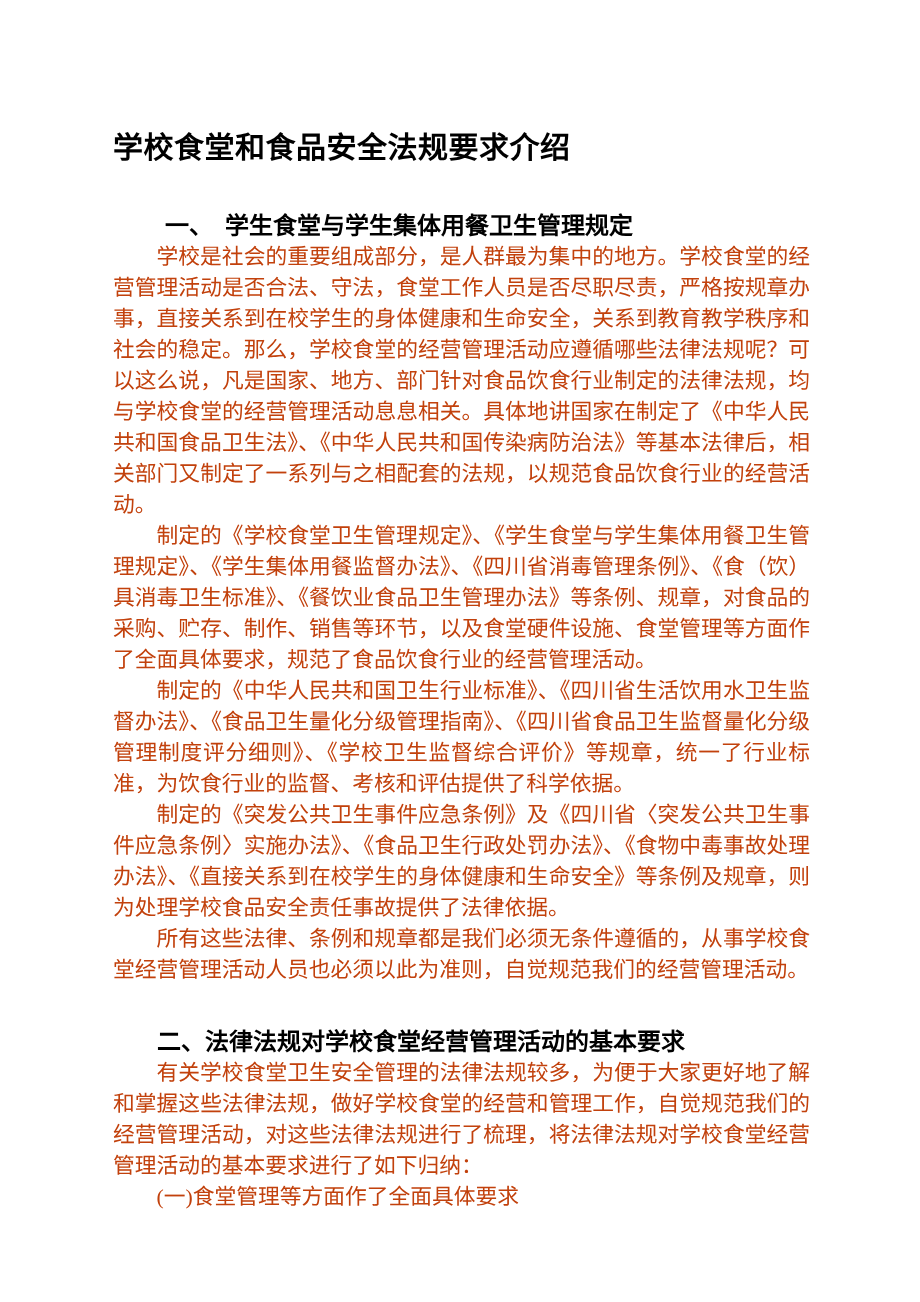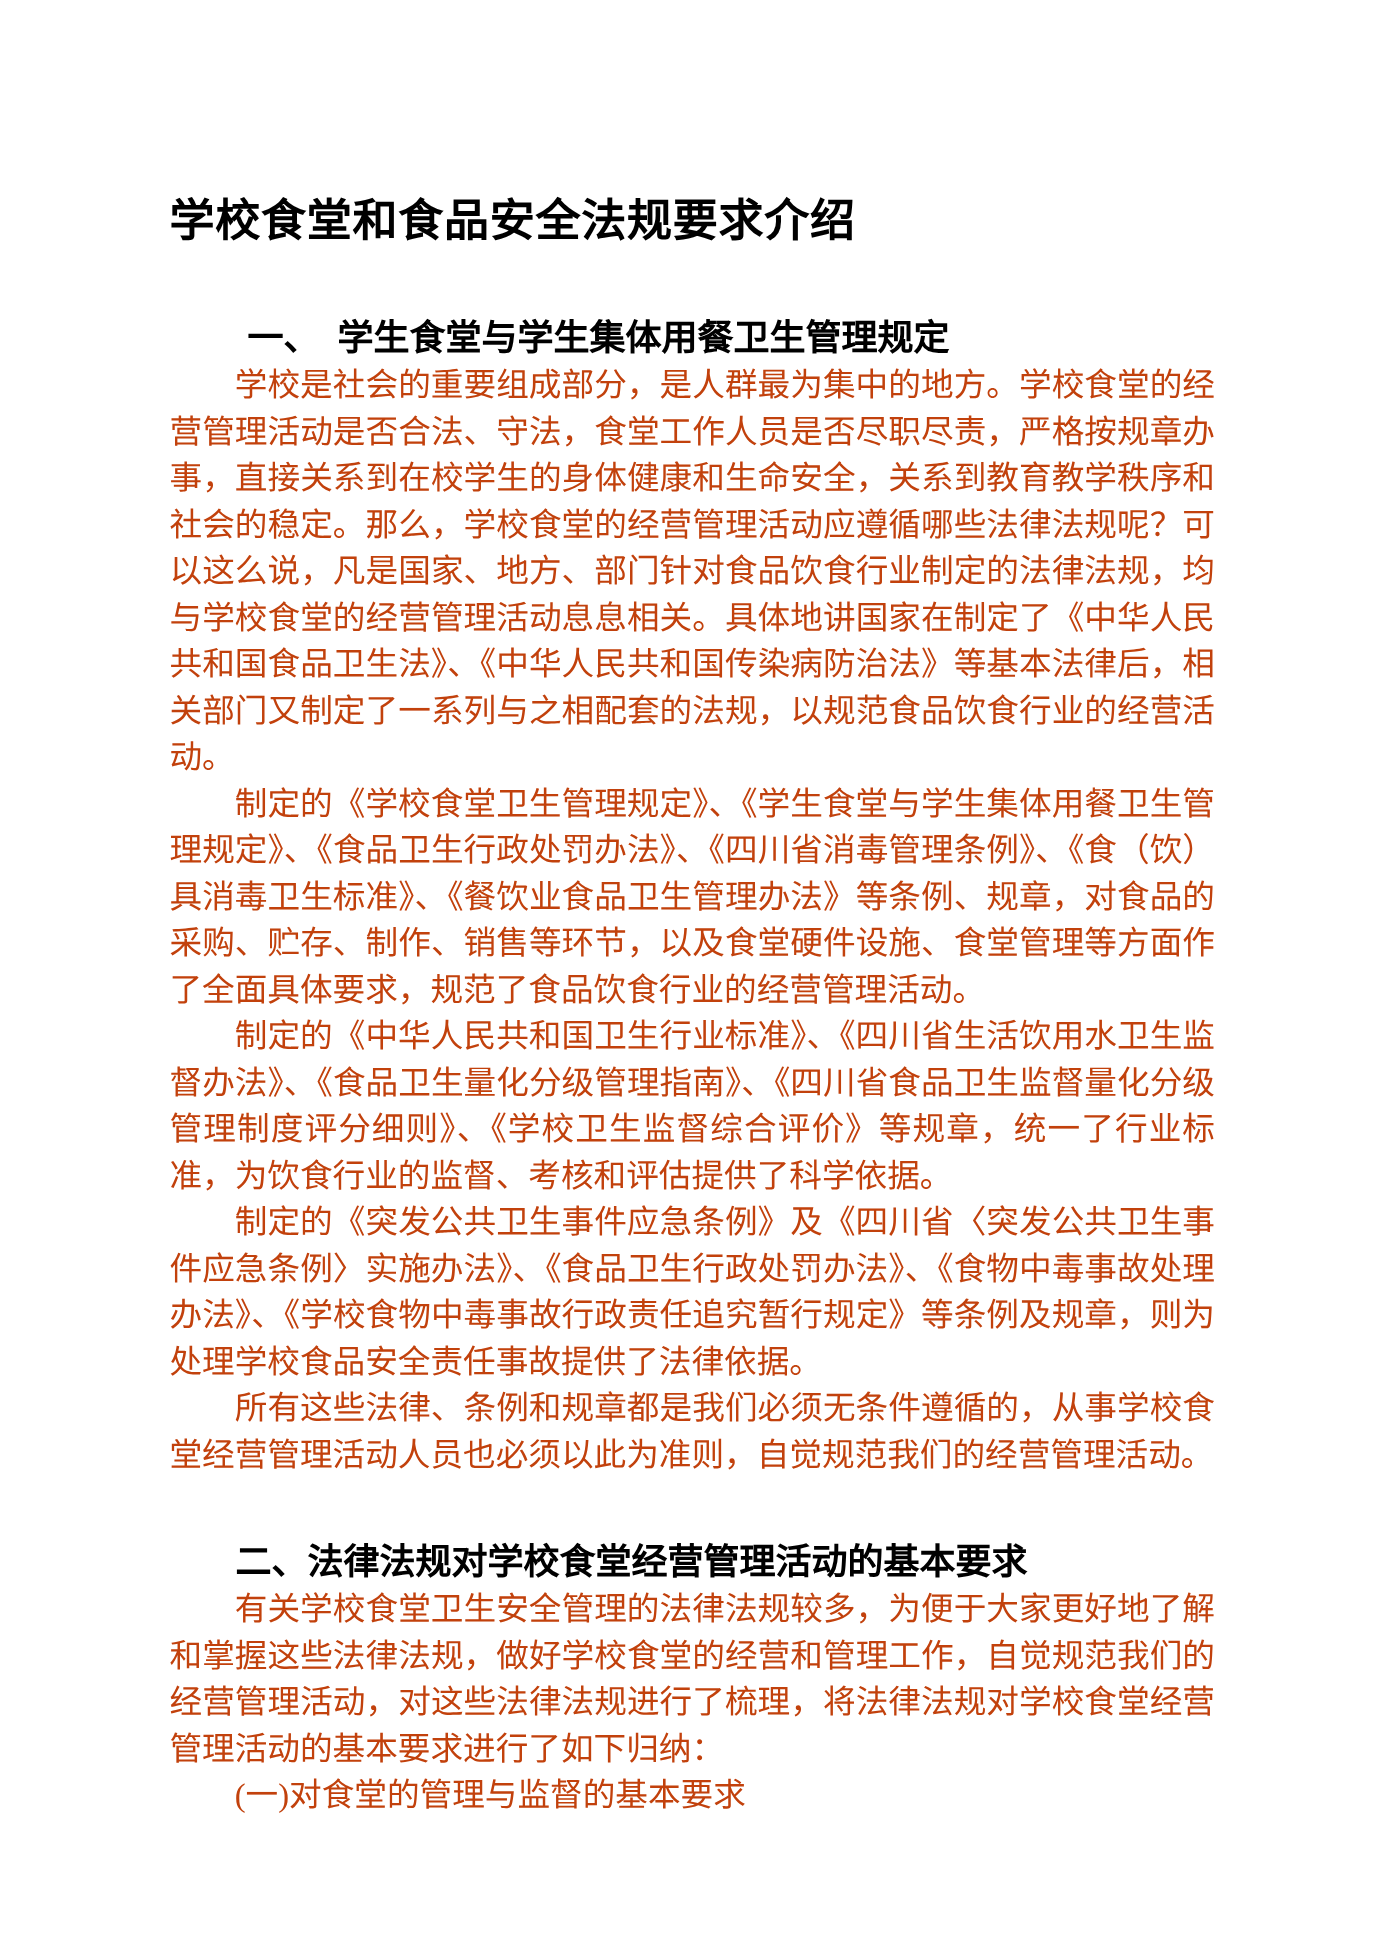--- a/index.html
+++ b/index.html
@@ -66,26 +66,26 @@
 <body>
 
 <div class="page">
 
   <h1 class="doc-title">学校食堂和食品安全法规要求介绍</h1>
 
   <h2 class="sec-heading heading-1">一、　学生食堂与学生集体用餐卫生管理规定</h2>
 
   <div class="body-text">
     <p>学校是社会的重要组成部分，是人群最为集中的地方。学校食堂的经营管理活动是否合法、守法，食堂工作人员是否尽职尽责，严格按规章办事，直接关系到在校学生的身体健康和生命安全，关系到教育教学秩序和社会的稳定。那么，学校食堂的经营管理活动应遵循哪些法律法规呢？可以这么说，凡是国家、地方、部门针对食品饮食行业制定的法律法规，均与学校食堂的经营管理活动息息相关。具体地讲国家在制定了《中华人民共和国食品卫生法》、《中华人民共和国传染病防治法》等基本法律后，相关部门又制定了一系列与之相配套的法规，以规范食品饮食行业的经营活动。</p>
-    <p>制定的《学校食堂卫生管理规定》、《学生食堂与学生集体用餐卫生管理规定》、《食品卫生行政处罚办法》、《四川省消毒管理条例》、《食（饮）具消毒卫生标准》、《餐饮业食品卫生管理办法》等条例、规章，对食品的采购、贮存、制作、销售等环节，以及食堂硬件设施、食堂管理等方面作了全面具体要求，规范了食品饮食行业的经营管理活动。</p>
+    <p>制定的《学校食堂卫生管理规定》、《学生食堂与学生集体用餐卫生管理规定》、《学生集体用餐监督办法》、《四川省消毒管理条例》、《食（饮）具消毒卫生标准》、《餐饮业食品卫生管理办法》等条例、规章，对食品的采购、贮存、制作、销售等环节，以及食堂硬件设施、食堂管理等方面作了全面具体要求，规范了食品饮食行业的经营管理活动。</p>
     <p>制定的《中华人民共和国卫生行业标准》、《四川省生活饮用水卫生监督办法》、《食品卫生量化分级管理指南》、《四川省食品卫生监督量化分级管理制度评分细则》、《学校卫生监督综合评价》等规章，统一了行业标准，为饮食行业的监督、考核和评估提供了科学依据。</p>
-    <p>制定的《突发公共卫生事件应急条例》及《四川省〈突发公共卫生事件应急条例〉实施办法》、《食品卫生行政处罚办法》、《食物中毒事故处理办法》、《学校食物中毒事故行政责任追究暂行规定》等条例及规章，则为处理学校食品安全责任事故提供了法律依据。</p>
+    <p>制定的《突发公共卫生事件应急条例》及《四川省〈突发公共卫生事件应急条例〉实施办法》、《食品卫生行政处罚办法》、《食物中毒事故处理办法》、《直接关系到在校学生的身体健康和生命安全》等条例及规章，则为处理学校食品安全责任事故提供了法律依据。</p>
     <p>所有这些法律、条例和规章都是我们必须无条件遵循的，从事学校食堂经营管理活动人员也必须以此为准则，自觉规范我们的经营管理活动。</p>
   </div>
 
   <h2 class="sec-heading heading-2">二、法律法规对学校食堂经营管理活动的基本要求</h2>
 
   <div class="body-text">
     <p>有关学校食堂卫生安全管理的法律法规较多，为便于大家更好地了解和掌握这些法律法规，做好学校食堂的经营和管理工作，自觉规范我们的经营管理活动，对这些法律法规进行了梳理，将法律法规对学校食堂经营管理活动的基本要求进行了如下归纳：</p>
-    <p class="subheading">(一)对食堂的管理与监督的基本要求</p>
+    <p class="subheading">(一)食堂管理等方面作了全面具体要求</p>
   </div>
 
 </div>
 
 </body></html>

